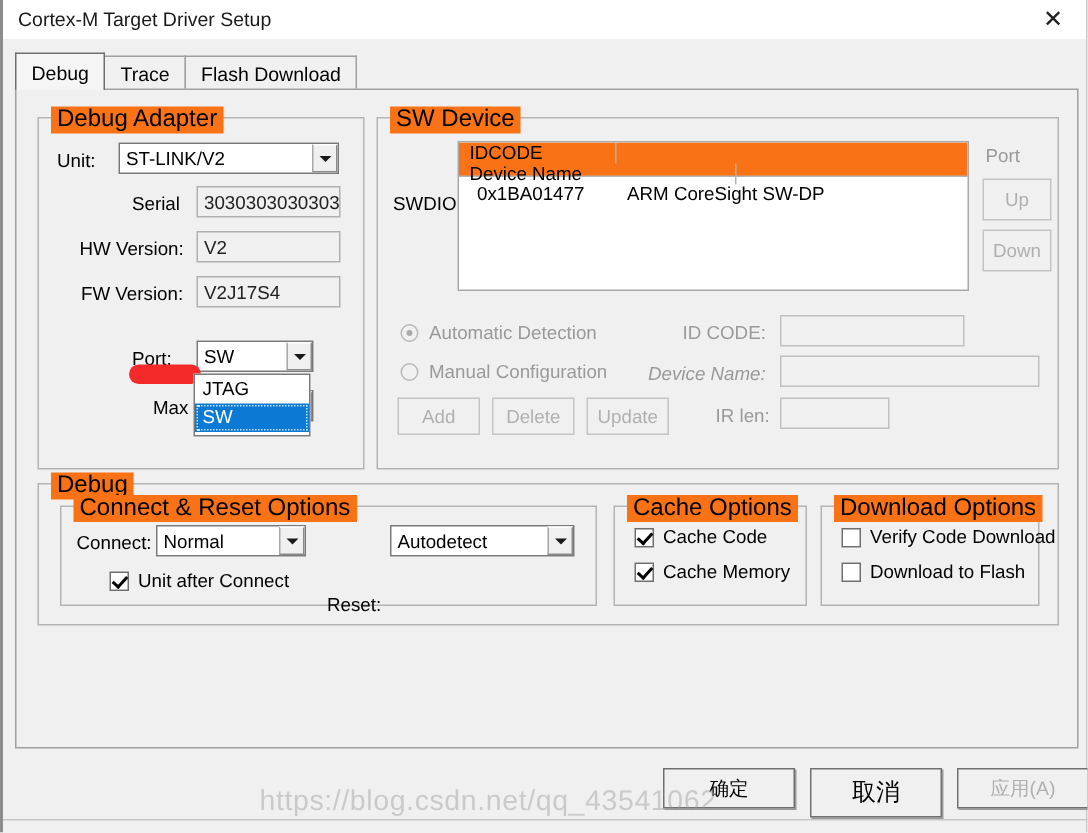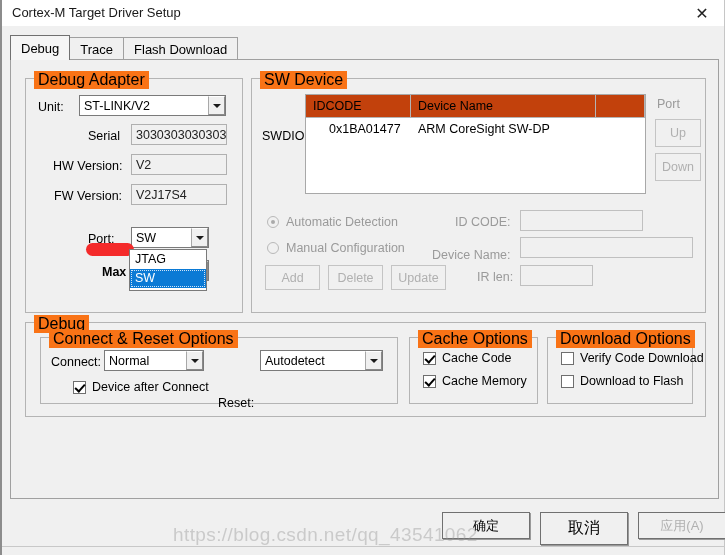--- a/index.html
+++ b/index.html
@@ -180,34 +180,35 @@
   .devtable{
     position:absolute;
     background:#fff;
     border:1px solid #a8a8a8;
     box-sizing:border-box;
     overflow:hidden;
   }
   .devtable .hdr{
     display:flex;height:22px;
     border-bottom:1px solid #b4b4b4;
-    background:#c2410c;
+    background:#f97316;
+    flex-direction:column;
   }
   .devtable .hdr div{
     border-right:1px solid #b4b4b4;
     display:flex;align-items:center;padding-left:7px;
     font-size:12.5px;box-sizing:border-box;color:#000;
   }
   .devtable .row{display:flex;height:22px;}
   .devtable .row div{
     display:flex;align-items:center;box-sizing:border-box;
     font-size:12.5px;color:#000;
   }
   .c1{width:105px;} .c2{width:185px;} .c3{flex:1;}
-  .devtable .row .c1{padding-left:23px;}
+  .devtable .row .c1{padding-left:12px;}
   .devtable .row .c2{padding-left:7px;}
 
   
   .dropdown{
     position:absolute;
     background:#fff;
     border:1px solid #7a7a7a;
     box-sizing:border-box;
     z-index:50;
   }
@@ -283,21 +284,21 @@
       <div class="field readonly" style="left:105px;top:105px;width:96px;height:21px;">V2J17S4</div>
 
       <div class="lbl" style="left:62px;top:153px;">Port:</div>
       <div class="combo" style="left:105px;top:148px;width:78px;height:21px;">
         <span class="val">SW</span>
         <span class="arrow">
             <i class="caret"></i>
           </span>
       </div>
 
-      <div class="lbl" style="left:76px;top:186px;font-weight:bold;">Max</div>
+      <div class="lbl" style="left:76px;top:186px;">Max</div>
       <div class="combo" style="left:105px;top:181px;width:78px;height:21px;">
         <span class="val"></span>
         <span class="arrow">
             <i class="caret"></i>
           </span>
       </div>
     </div>
 
     <div class="group" style="left:240px;top:18px;width:455px;height:235px;">
       <div class="legend">SW Device</div>
@@ -326,21 +327,21 @@
         <span class="lbl dim" style="position:static;">Automatic Detection</span>
       </div>
       <div class="rrow" style="left:15px;top:162px;">
         <span class="radio"></span>
         <span class="lbl dim" style="position:static;">Manual Configuration</span>
       </div>
 
       <div class="lbl dim" style="left:203px;top:136px;">ID CODE:</div>
       <div class="field disabled" style="left:268px;top:131px;width:123px;height:21px;"></div>
 
-      <div class="lbl dim" style="left:180px;top:169px;">Device Name:</div>
+      <div class="lbl dim" style="left:180px;top:163px;font-style:italic;">Device Name:</div>
       <div class="field disabled" style="left:268px;top:158px;width:173px;height:21px;"></div>
 
       <div class="lbl dim" style="left:225px;top:191px;">IR len:</div>
       <div class="field disabled" style="left:268px;top:186px;width:73px;height:21px;"></div>
 
       <div class="btn dis" style="left:13px;top:186px;width:55px;height:25px;">Add</div>
       <div class="btn dis" style="left:76px;top:186px;width:55px;height:25px;">Delete</div>
       <div class="btn dis" style="left:139px;top:186px;width:55px;height:25px;">Update</div>
     </div>
 
@@ -361,21 +362,21 @@
         <div class="lbl" style="left:177px;top:17px;margin-top:41px;">Reset:</div>
         <div class="combo" style="left:219px;top:12px;width:123px;height:21px;">
           <span class="val">Autodetect</span>
           <span class="arrow">
               <i class="caret"></i>
             </span>
         </div>
 
         <div class="cbrow" style="left:32px;top:42px;">
           <span class="cbox checked"></span>
-          <span class="txt">Device after Connect</span>
+          <span class="txt">Unit after Connect</span>
         </div>
       </div>
 
       <div class="group" style="left:383px;top:14px;width:129px;height:67px;">
         <div class="legend">Cache Options</div>
         <div class="cbrow" style="left:13px;top:13px;">
           <span class="cbox checked"></span>
           <span class="txt">Cache Code</span>
         </div>
         <div class="cbrow" style="left:13px;top:36px;">

